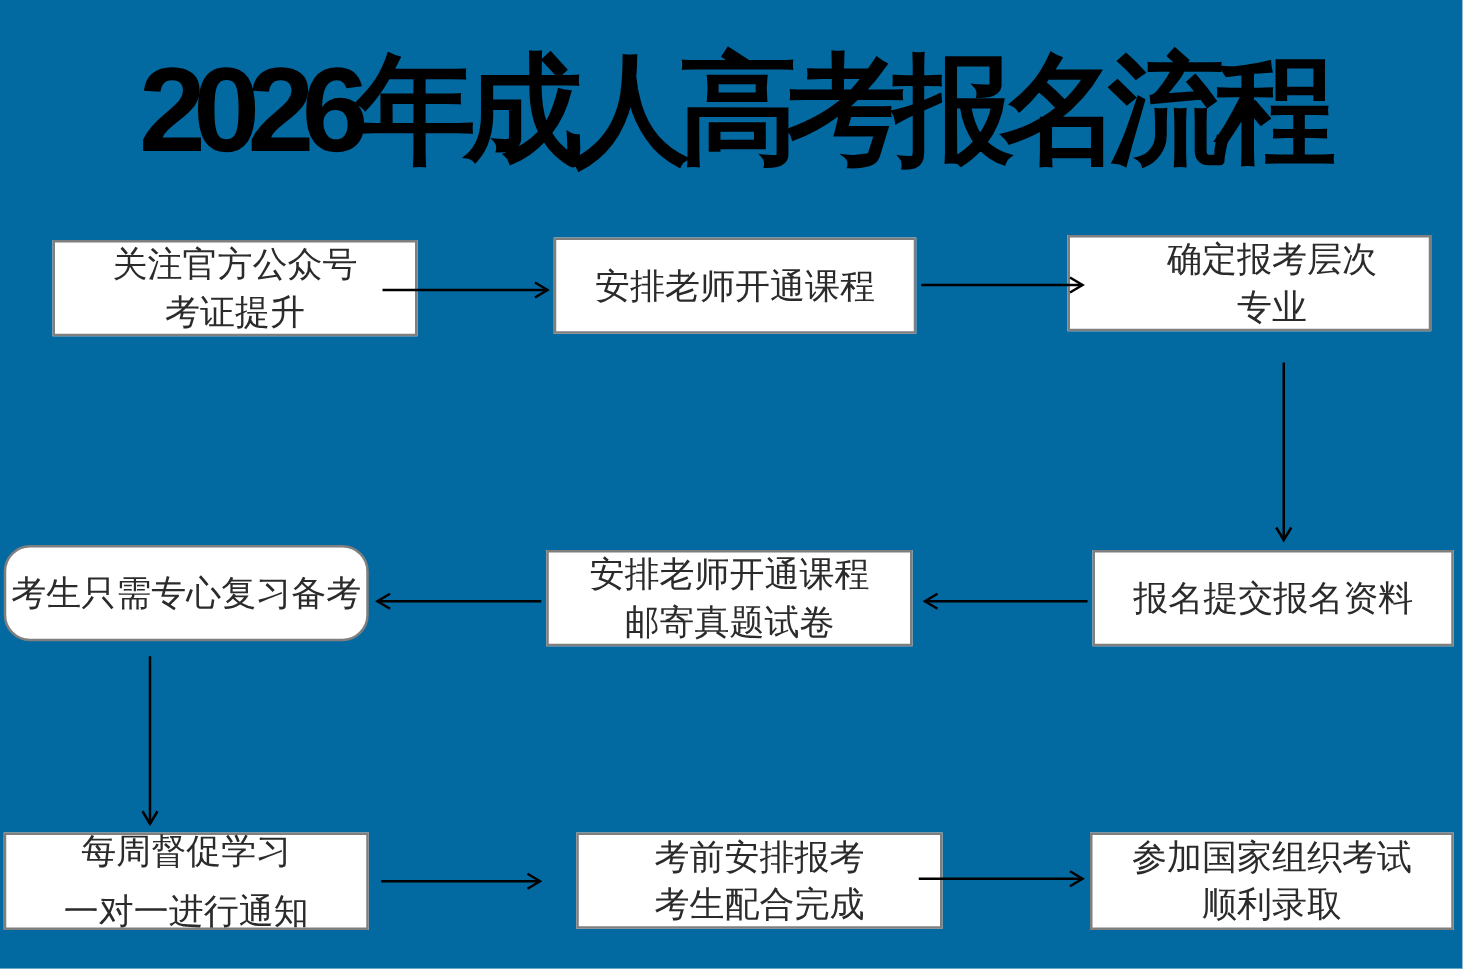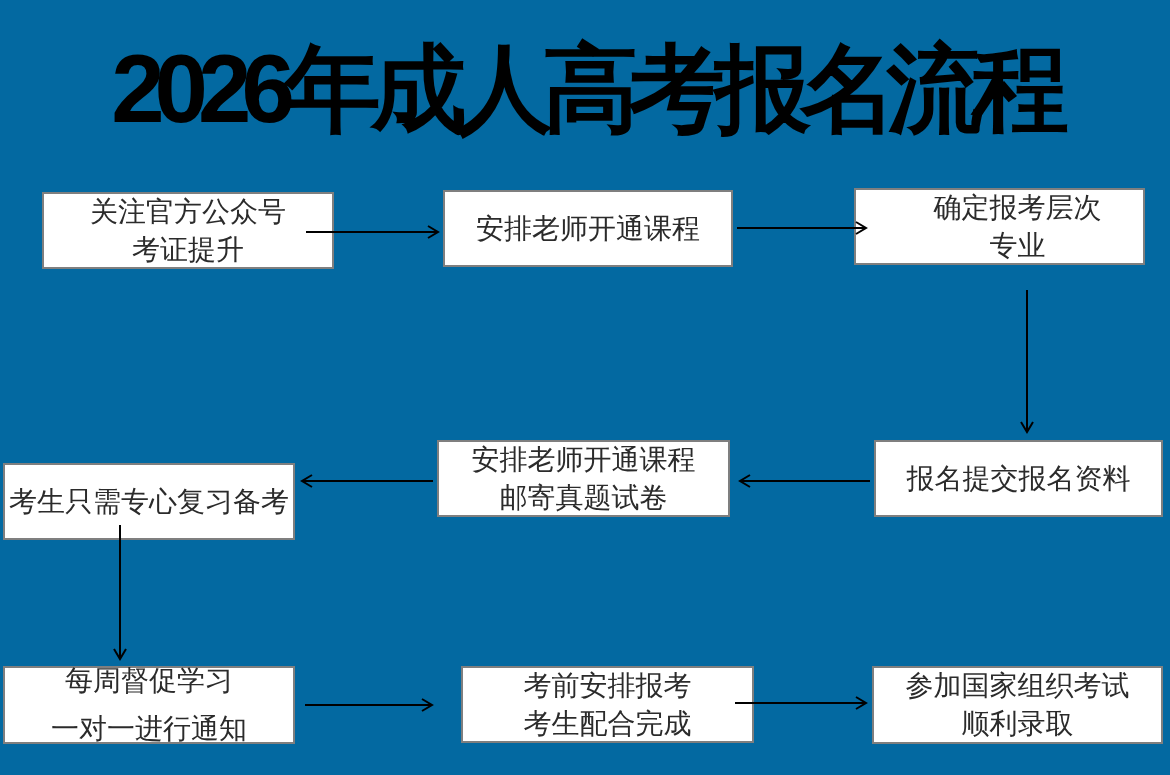--- a/index.html
+++ b/index.html
@@ -78,21 +78,21 @@
 
   <div class="flow-box" style="left:874px; top:440px; width:289px; height:77px;">
     <span class="box-line">报名提交报名资料</span>
   </div>
 
   <div class="flow-box" style="left:437px; top:440px; width:293px; height:77px;">
     <span class="box-line">安排老师开通课程</span>
     <span class="box-line">邮寄真题试卷</span>
   </div>
 
-  <div class="flow-box" style="left:3px; top:463px; width:292px; height:77px;">
+  <div class="flow-box" style="left:3px; top:436px; width:292px; height:77px;border-radius:21px;">
     <span class="box-line">考生只需专心复习备考</span>
   </div>
 
   <div class="flow-box" style="left:3px; top:666px; width:292px; height:78px;gap:10px;">
     <span class="box-line">每周督促学习</span>
     <span class="box-line">一对一进行通知</span>
   </div>
 
   <div class="flow-box" style="left:461px; top:666px; width:293px; height:77px;">
     <span class="box-line">考前安排报考</span>

